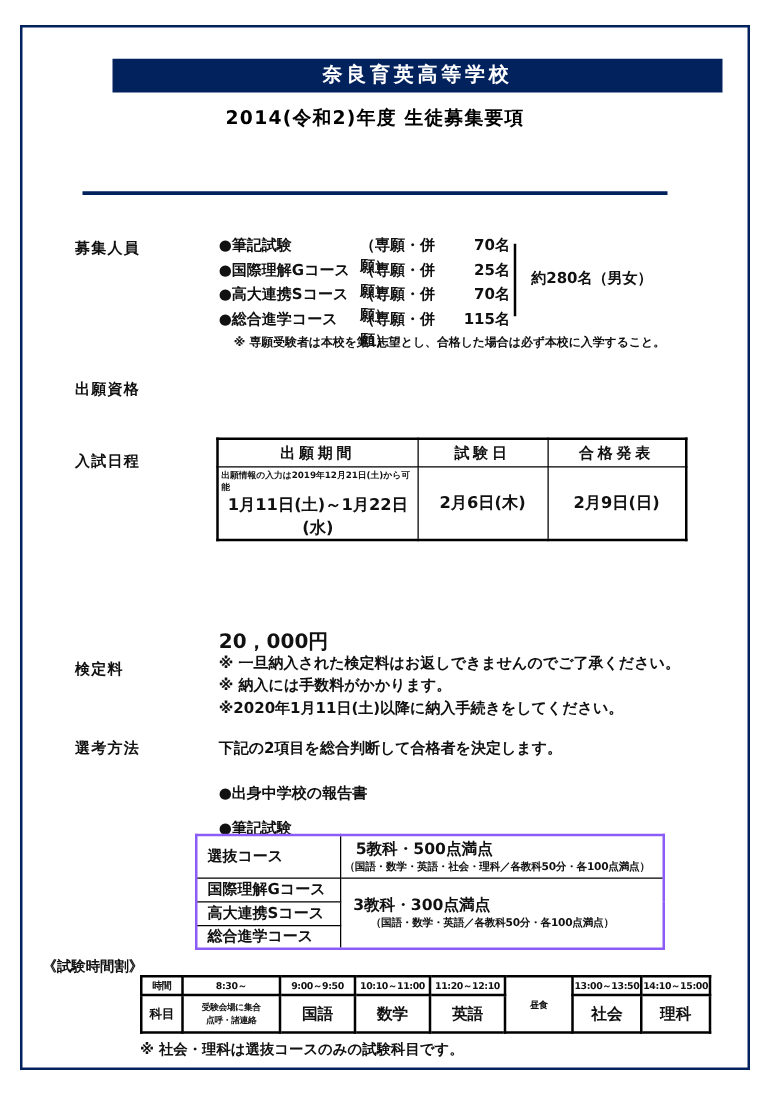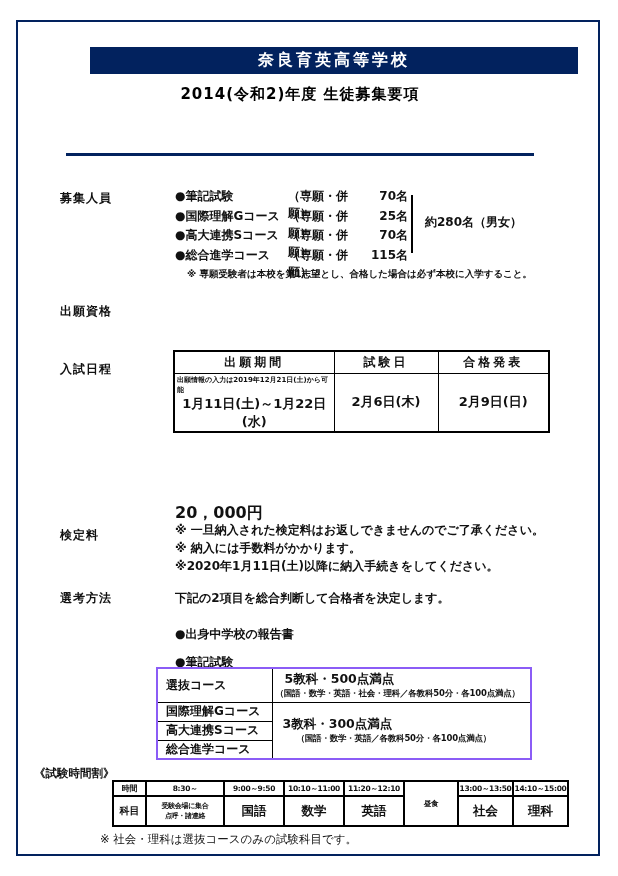--- a/index.html
+++ b/index.html
@@ -67,21 +67,21 @@
   
   .tt-heading { position:absolute; left:34px; top:766px; font-size:11.5px; font-weight:700; }
   .tt-table { position:absolute; left:112px; top:780px; border:2px solid #000; }
   .tt-table td { border:2px solid #000; text-align:center; vertical-align:middle; }
   .tt-table .trow td { height:15px; font-size:7.5px; font-weight:700; letter-spacing:-0.3px; }
   .tt-table .srow td { height:30px; font-size:12.5px; font-weight:700; }
   .tt-table td.tlabel { font-size:8px; font-weight:700; }
   .tt-table td.slabel { font-size:10px; font-weight:700; }
   .tt-gather { font-size:7px; font-weight:700; line-height:10px; letter-spacing:-0.3px; }
   .tt-lunch { font-size:10px; font-weight:700; }
-  .tt-note { position:absolute; left:100px; top:832px; font-size:11.5px; font-weight:400; }
+  .tt-note { position:absolute; left:112px; top:832px; font-size:11.5px; font-weight:700; }
 </style>
 </head>
 <body>
 
 <div class="page">
   <div class="frame"></div>
 
   <div class="band">
     <span>奈良育英高等学校</span>
   </div>

